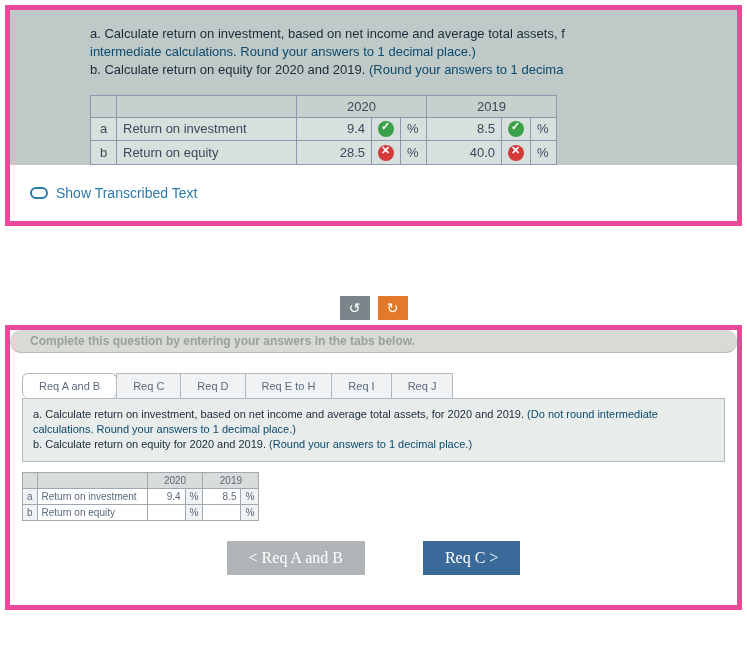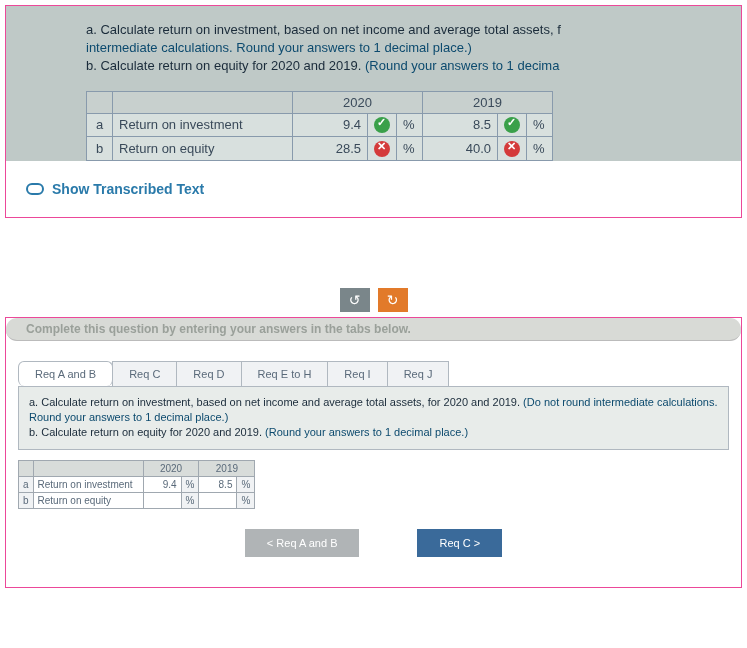--- a/index.html
+++ b/index.html
@@ -7,21 +7,21 @@
       margin: 0;
       padding: 0;
     }
     body {
       font-family: Arial, sans-serif;
       background: #fff;
       width: 747px;
       padding: 5px;
     }
     .panel {
-      border: 1px solid #ec4899;
+      border: 5px solid #ec4899;
       background: #fff;
       margin-bottom: 5px;
     }
     .top-panel {
       position: relative;
       overflow: hidden;
     }
     .grey-overlay {
       background: #bfc9c7;
       padding: 15px 15px 0 80px;
@@ -105,21 +105,21 @@
       color: #fff;
       position: absolute;
       left: 3px;
       top: -1px;
       font-size: 11px;
       font-weight: bold;
     }
     .show-transcribed {
       padding: 20px 20px;
       color: #2a7aaa;
-      font-weight: bold;
+      font-weight: normal;
       font-size: 14px;
       display: flex;
       align-items: center;
       gap: 8px;
       cursor: pointer;
     }
     .transcribe-icon {
       display: inline-block;
       width: 18px;
       height: 12px;
@@ -218,24 +218,25 @@
       text-align: left;
     }
     .nav-row {
       display: flex;
       justify-content: center;
       gap: 10px;
       padding: 0 0 30px;
     }
     .nav-btn {
       padding: 8px 22px;
-      font-size: 11px;
+      font-size: 16px;
       color: #fff;
       border: none;
       cursor: pointer;
+      font-family: Liberation Serif, serif;
     }
     .nav-prev {
       background: #b0b4b6;
     }
     .nav-next {
       background: #3a6a9a;
       margin-left: 48px;
     }
     .row-b-cut {
       position: relative;

